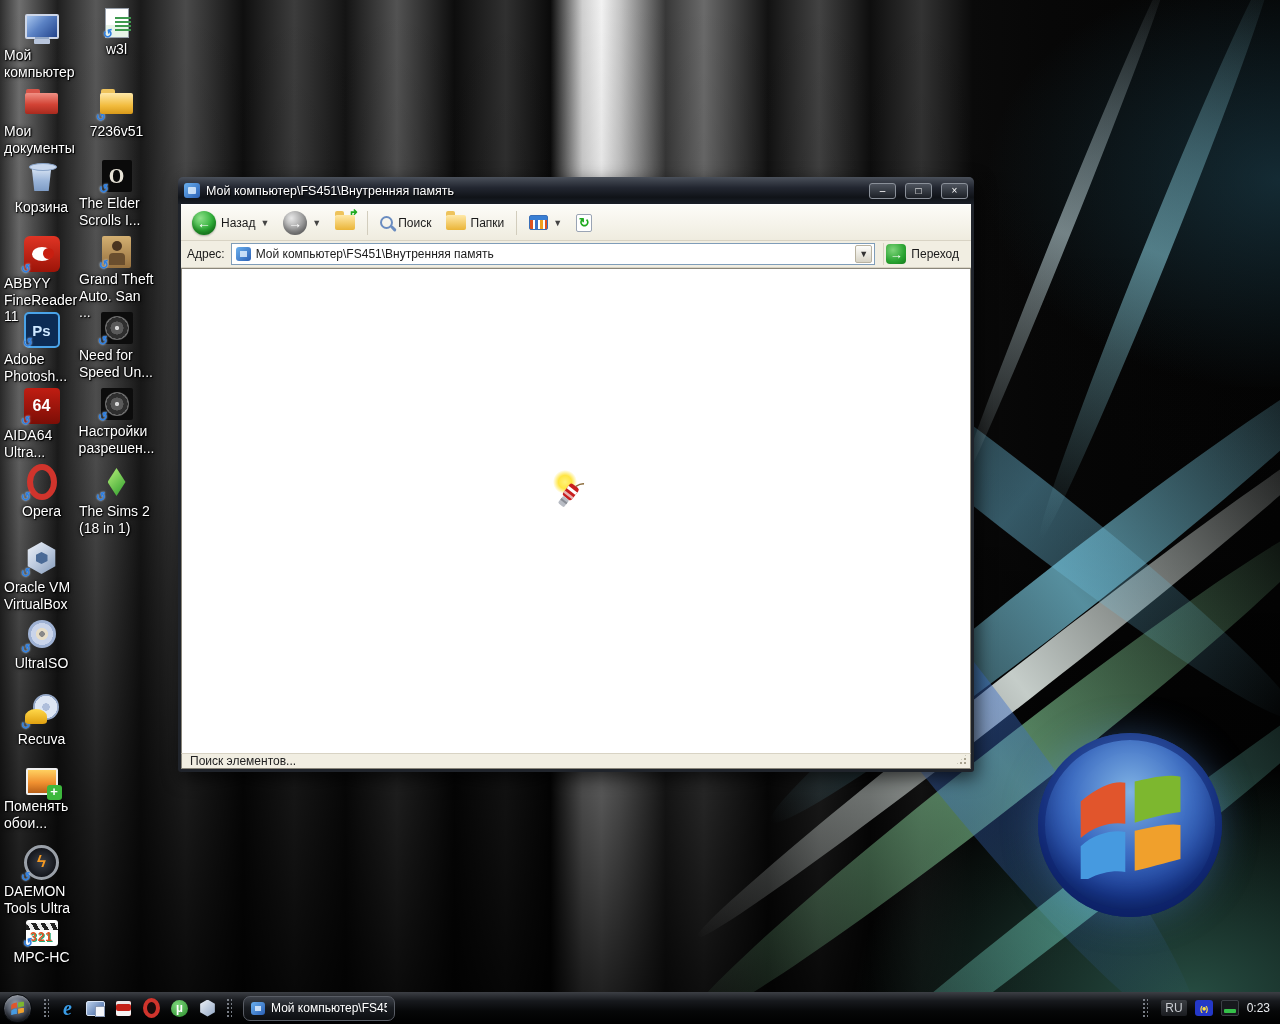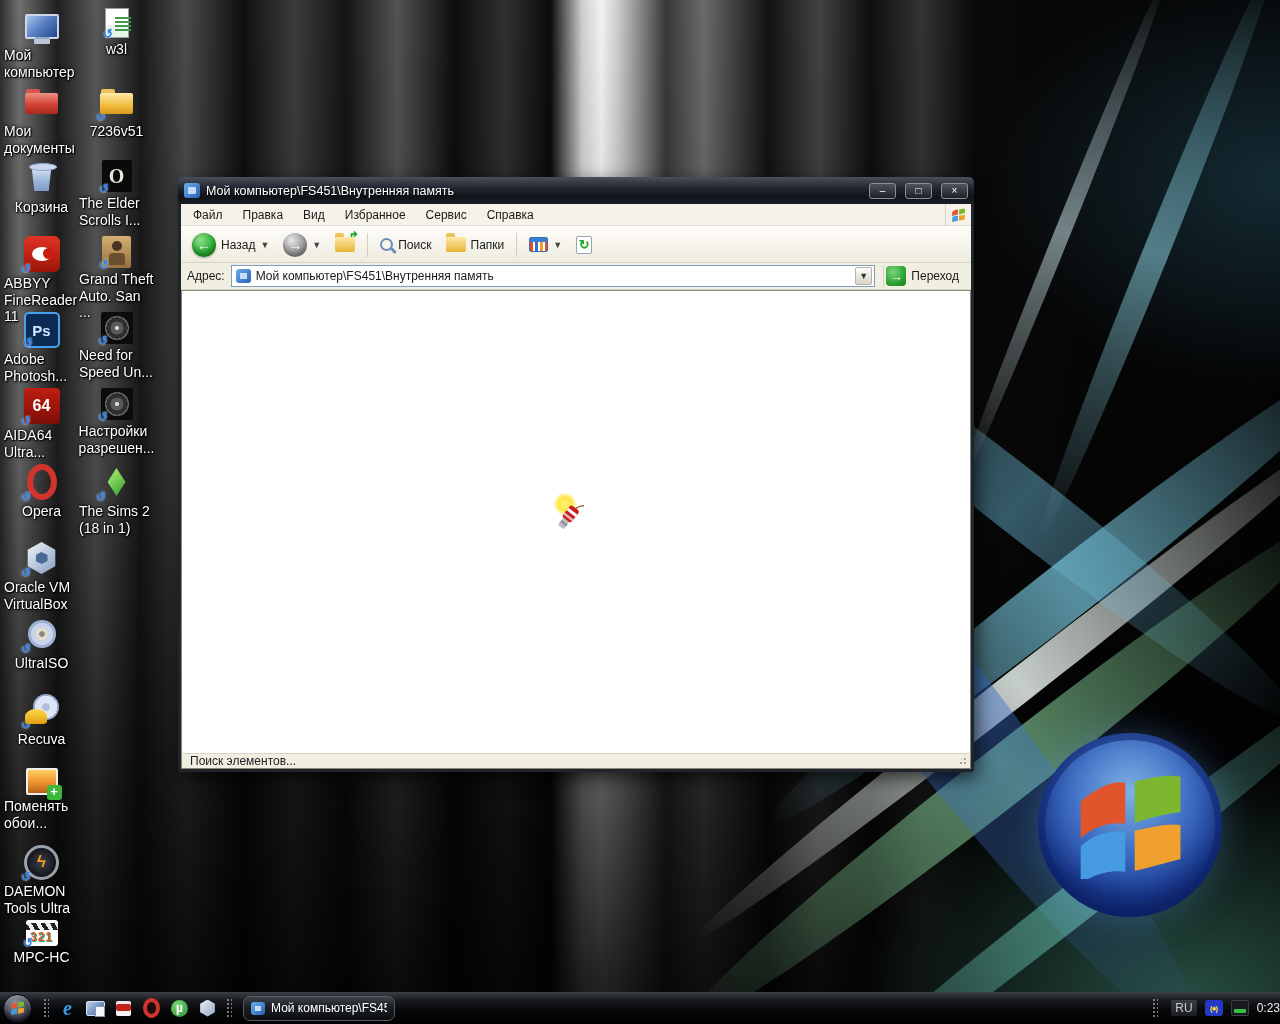--- a/index.html
+++ b/index.html
@@ -192,21 +192,21 @@
   .q-opera::before{content:"";width:9px;height:12px;border:4px solid #d0342c;border-radius:50%;background:#1a0c0c;}
   .q-utorrent::before{content:"µ";width:17px;height:17px;border-radius:50%;background:radial-gradient(circle at 38% 30%,#7cd87c,#2a8c2a);
       color:#fff;font-size:12px;font-weight:bold;display:flex;align-items:center;justify-content:center;}
   .q-virtualbox::before{content:"";width:16px;height:17px;background:linear-gradient(135deg,#eef2f8,#8ea4c2);
       clip-path:polygon(50% 0,96% 25%,96% 75%,50% 100%,4% 75%,4% 25%);}
   .task-button{width:152px;height:25px;margin-left:6px;border-radius:7px;border:1px solid #585c64;cursor:pointer;
       background:linear-gradient(180deg,#3e424a 0%,#1a1d22 45%,#0c0e11 100%);
       display:flex;align-items:center;gap:6px;padding:0 7px;color:#fff;font-size:12px;}
   .task-button .addr-ico{width:14px;height:13px;}
   .task-label{white-space:nowrap;overflow:hidden;text-overflow:clip;}
-  .tray{margin-left:auto;display:flex;align-items:center;gap:8px;}
+  .tray{margin-left:auto;display:flex;align-items:center;gap:8px;padding-right:10px;}
   .lang{color:#c9ccd1;font-size:12px;background:linear-gradient(180deg,#3a3d42,#1a1c20);padding:1px 4px;border-radius:2px;cursor:pointer;}
   .t-net{width:18px;height:16px;border-radius:3px;background:#2438c8;display:flex;align-items:center;justify-content:center;cursor:pointer;}
   .t-net::before{content:"(●)";color:#ffe040;font-size:8px;font-weight:bold;letter-spacing:-1px;}
   .t-vol{width:18px;height:16px;border-radius:2px;background:#17191d;border:1px solid #3c4046;position:relative;cursor:pointer;}
   .t-vol::after{content:"";position:absolute;left:2px;right:2px;bottom:2px;height:4px;background:#35c04a;border-radius:1px;}
   .clock{color:#e9ebef;font-size:12px;cursor:default;}
 </style>
 </head>
 <body>
 
@@ -348,38 +348,20 @@
 
   <div class="win">
     <div class="titlebar">
       <span class="win-ico"></span>
       <span class="title-text">Мой компьютер\FS451\Внутренняя память</span>
       <span class="ctl">–</span>
       <span class="ctl">□</span>
       <span class="ctl">×</span>
     </div>
     <div class="chrome">
-      <div class="menubar">
-        <ul id="menu-items">
-            <li>Файл</li>
-            <li>Правка</li>
-            <li>Вид</li>
-            <li>Избранное</li>
-            <li>Сервис</li>
-            <li>Справка</li>
-          </ul>
-        <span class="menu-flag">
-          <svg width="15" height="14" viewBox="0 0 100 92">
-            <path d="M8,26 C24,12 38,8 46,10 L46,45 C36,43 20,46 8,57 Z" fill="#e1552c"></path>
-            <path d="M54,9 C64,7 81,2 93,5 L93,35 C81,36 64,41 54,44 Z" fill="#7db72f"></path>
-            <path d="M8,64 C20,53 36,50 46,52 L46,86 C36,84 20,87 8,96 Z" fill="#469ae0"></path>
-            <path d="M54,51 C64,49 81,44 93,46 L93,75 C81,78 64,83 54,85 Z" fill="#f0a02c"></path>
-          </svg>
-        </span>
-      </div>
       <div class="toolbar">
         <div class="tbtn">
           <span class="circ green">←</span>
           <span>Назад</span>
           <span class="caret">▼</span>
         </div>
         <div class="tbtn">
           <span class="circ grey">→</span>
           <span class="caret">▼</span>
         </div>

